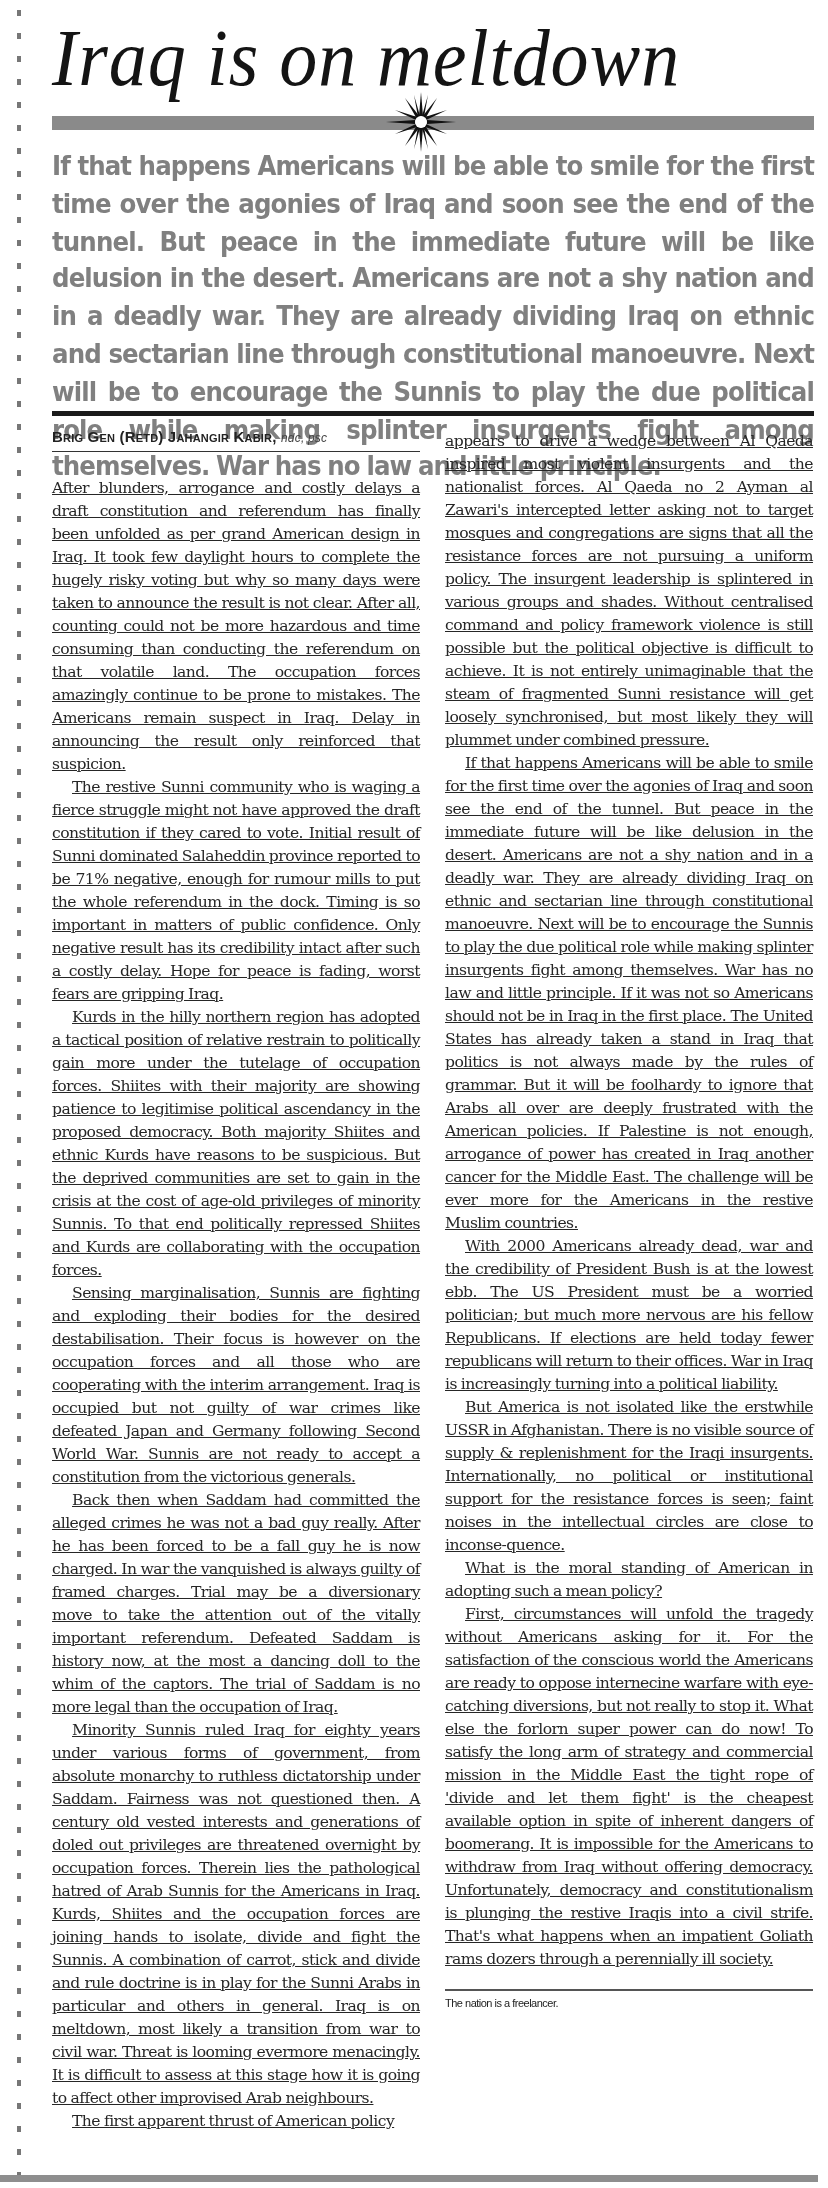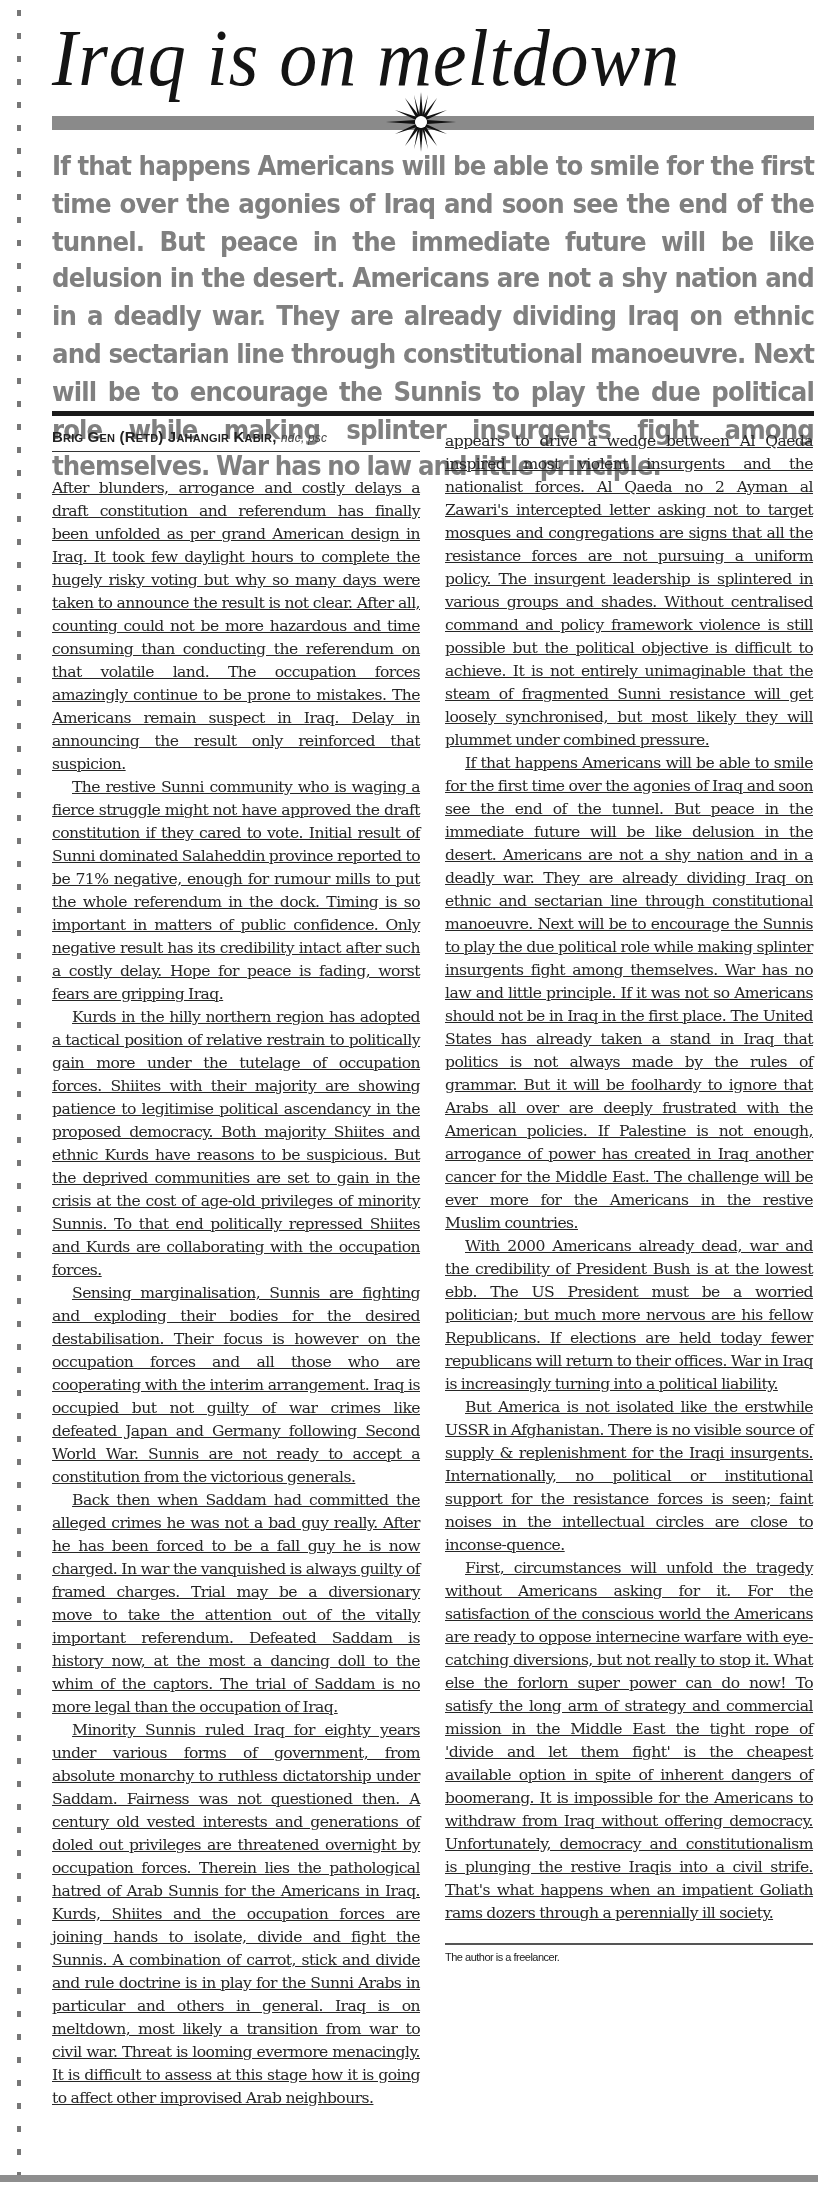--- a/index.html
+++ b/index.html
@@ -82,28 +82,30 @@
     <span class="sc">Brig Gen (Retd) Jahangir Kabir,</span>
     <span class="cred">ndc, psc</span>
   </p>
   <div class="body-text">
     <p class="first">After blunders, arrogance and costly delays a draft constitution and referendum has finally been unfolded as per grand American design in Iraq.  It took few daylight hours to complete the hugely risky voting but why so many days were taken to announce the result is not clear.  After all, counting could not be more hazardous and time consuming than conducting the referendum on that volatile land. The occupation forces amazingly continue to be prone to mistakes.  The Americans remain suspect in Iraq. Delay in announcing the result only reinforced that suspicion.</p>
     <p>The restive Sunni community who is waging a fierce struggle might not have approved the draft constitution if they cared to vote.  Initial result of Sunni dominated Salaheddin province reported to be 71% negative, enough for rumour mills to put the whole referendum in the dock.  Timing is so important in matters of public confidence.  Only negative result has its credibility intact after such a costly delay.  Hope for peace is fading, worst fears are gripping Iraq.</p>
     <p>Kurds in the hilly northern region has adopted a tactical position of relative restrain to politically gain more under the tutelage of occupation forces. Shiites with their majority are showing patience to legitimise political ascendancy in the proposed democracy.  Both majority Shiites and ethnic Kurds have reasons to be suspicious. But the deprived communities are set to gain in the crisis at the cost of age-old privileges of minority Sunnis. To that end politically repressed Shiites and Kurds are collaborating with the occupation forces.</p>
     <p>Sensing marginalisation, Sunnis are fighting and exploding their bodies for the desired destabilisation.  Their focus is however on the occupation forces and all those who are cooperating with the interim arrangement. Iraq is occupied but not guilty of war crimes like defeated Japan and Germany following Second World War.  Sunnis are not ready to accept a constitution from the victorious generals.</p>
     <p>Back then when Saddam had committed the alleged crimes he was not a bad guy really.  After he has been forced to be a fall guy he is now charged.  In war the vanquished is always guilty of framed charges.   Trial may be a diversionary move to take the attention out of the vitally important referendum.  Defeated Saddam is history now, at the most a dancing doll to the whim of the captors. The trial of Saddam is no more legal than the occupation of Iraq.</p>
     <p>Minority Sunnis ruled Iraq for eighty years under various forms of government, from absolute monarchy to ruthless dictatorship under Saddam.  Fairness was not questioned then. A century old vested interests and generations of doled out privileges are threatened overnight by occupation forces. Therein lies the pathological hatred of Arab Sunnis for the Americans in Iraq.  Kurds, Shiites and the occupation forces are joining hands to isolate, divide and fight the Sunnis.  A combination of carrot, stick and divide and rule doctrine is in play for the Sunni Arabs in particular and others in general. Iraq is on meltdown, most likely a transition from war to civil war. Threat is looming evermore menacingly.  It is difficult to assess at this stage how it is going to affect other improvised Arab neighbours.</p>
+    <p>The first apparent thrust of American policy</p>
   </div>
 </div>
 
 <div class="col col-right">
   <div class="body-text">
     <p class="first">appears to drive a wedge between Al Qaeda inspired most violent insurgents and the nationalist forces. Al Qaeda no 2 Ayman al Zawari's intercepted letter asking not to target mosques and congregations are signs that all the resistance forces are not pursuing a uniform policy. The insurgent leadership is splintered in various groups and shades. Without centralised command and policy framework violence is still possible but the political objective is difficult to achieve.  It is not entirely unimaginable that the steam of fragmented Sunni resistance will get loosely synchronised, but most likely they will plummet under combined pressure.</p>
     <p>If that happens Americans will be able to smile for the first time over the agonies of Iraq and soon see the end of the tunnel. But peace in the immediate future will be like delusion in the desert.  Americans are not a shy nation and in a deadly war.  They are already dividing Iraq on ethnic and sectarian line through constitutional manoeuvre.  Next will be to encourage the Sunnis to play the due political role while making splinter insurgents fight among themselves. War has no law and little principle.   If it was not so Americans should not be in Iraq in the first place. The United States has already taken a stand in Iraq that politics is not always made by the rules of grammar.  But it will be foolhardy to ignore that Arabs all over are deeply frustrated with the American policies. If Palestine is not enough, arrogance of power has created in Iraq another cancer for the Middle East. The challenge will be ever more for the Americans in the restive Muslim countries.</p>
     <p>With 2000 Americans already dead, war and the credibility of President Bush is at the lowest ebb.  The US President must be a worried politician; but much more nervous are his fellow Republicans. If elections are held today fewer republicans will return to their offices. War in Iraq is increasingly turning into a political liability.</p>
     <p>But America is not isolated like the erstwhile USSR in Afghanistan. There is no visible source of supply &amp; replenishment for the Iraqi insurgents. Internationally, no political or institutional support for the resistance forces is seen; faint noises in the intellectual circles are close to inconse-quence.</p>
+    <p>What is the moral standing of American in adopting such a mean policy?</p>
     <p>First, circumstances will unfold the tragedy without Americans asking for it.  For the satisfaction of the conscious world the Americans are ready to oppose internecine warfare with eye-catching diversions, but not really to stop it. What else the forlorn super power can do now! To satisfy the long arm of strategy and commercial mission in the Middle East the tight rope of 'divide and let them fight' is the cheapest available option in spite of inherent dangers of boomerang.  It is impossible for the Americans to withdraw from Iraq without offering democracy. Unfortunately, democracy and constitutionalism is plunging the restive Iraqis into a civil strife.  That's what happens when an impatient Goliath rams dozers through a perennially ill society.</p>
   </div>
   <div class="footnote-rule"></div>
-  <p class="footnote">The author is a freelancer.</p>
+  <p class="footnote">The nation is a freelancer.</p>
 </div>
 
 <div class="bottom-bar"></div>
 
 </body></html>

